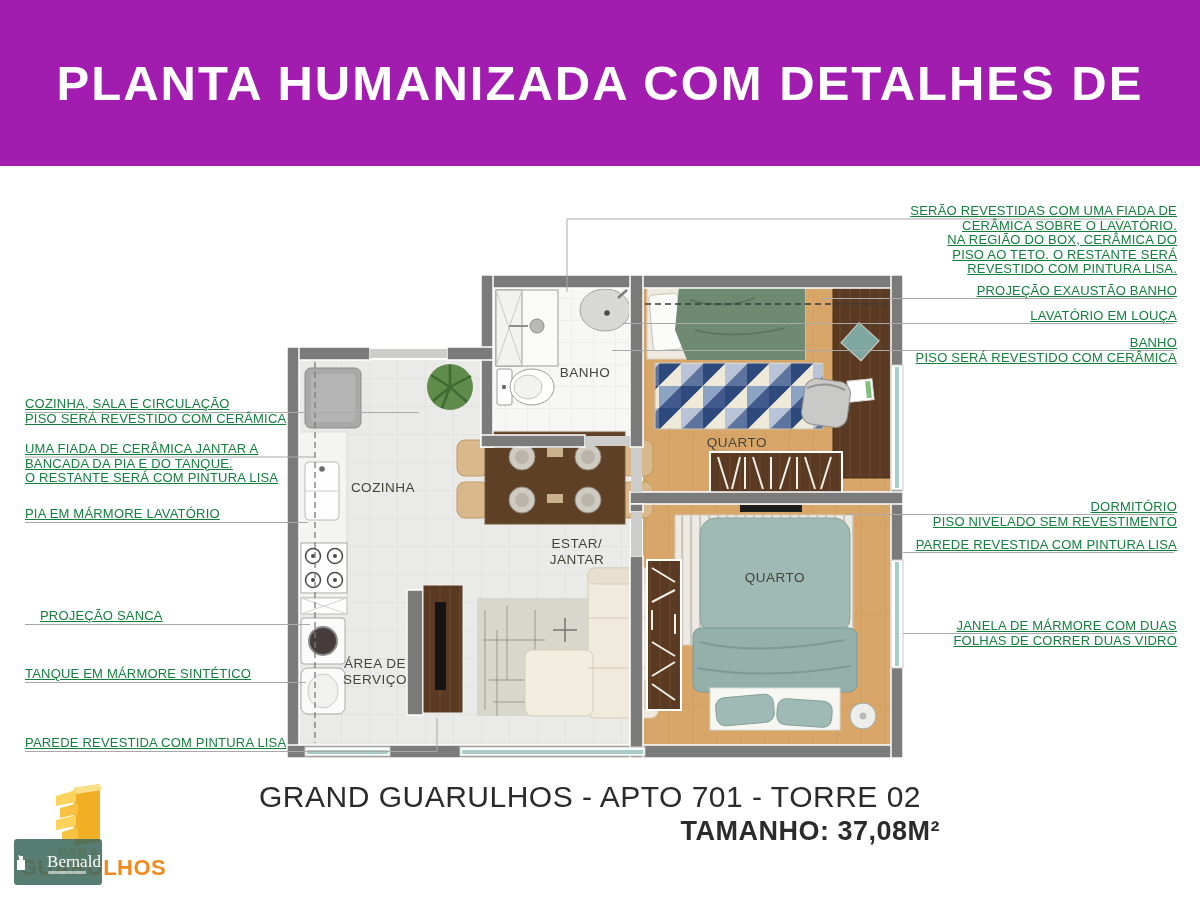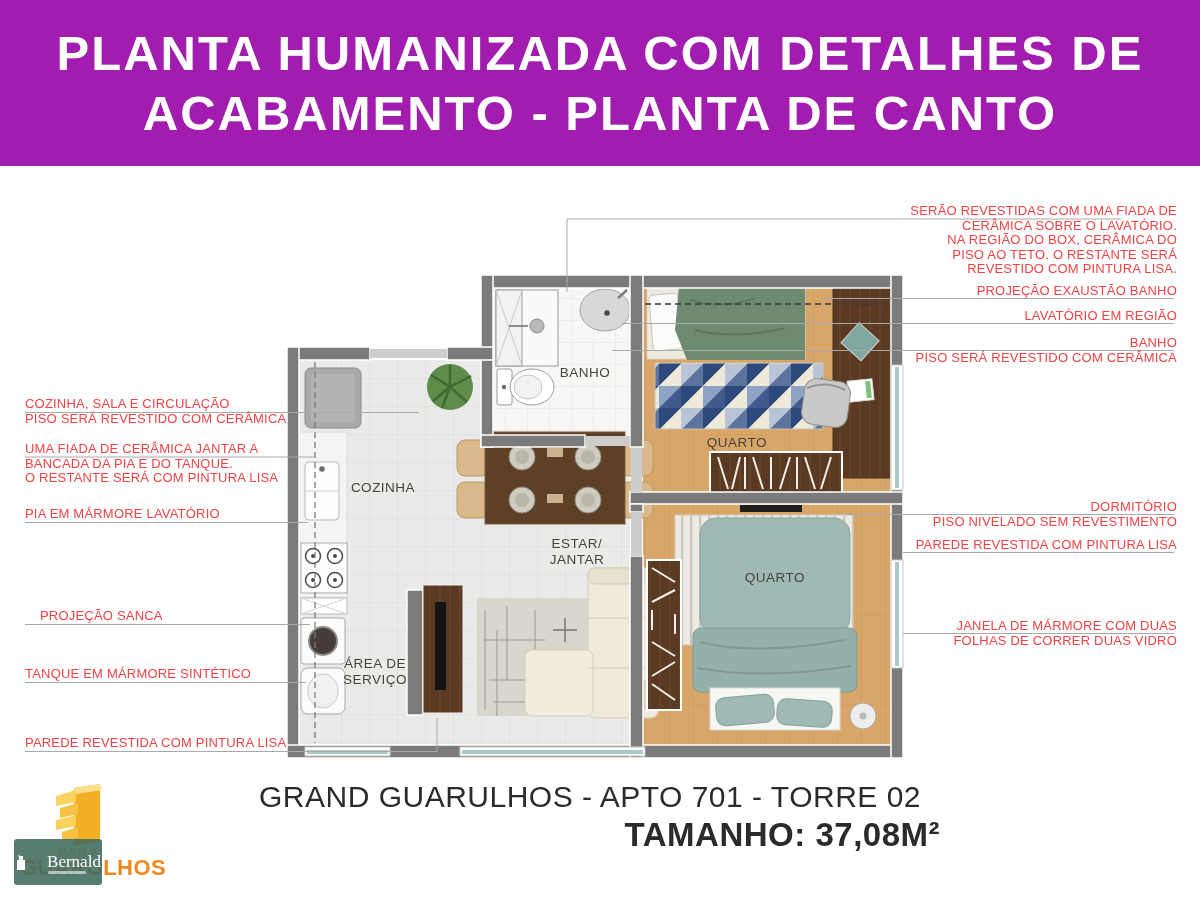--- a/index.html
+++ b/index.html
@@ -12,32 +12,32 @@
     position:absolute;left:0;top:0;width:1200px;height:166px;
     background:#a21caf;display:flex;flex-direction:column;
     align-items:center;justify-content:center;
   }
   .header .t{
     color:#FFFFFF;font-weight:bold;font-size:49px;line-height:60px;
     letter-spacing:2px;white-space:nowrap;
   }
   
   .ann{
-    position:absolute;font-size:13px;line-height:14.5px;color:#ef4444;
-    letter-spacing:0.2px;white-space:nowrap;
+    position:absolute;font-size:13px;line-height:14.5px;color:#15803d;
+    letter-spacing:0.2px;white-space:nowrap;text-decoration:underline;
   }
   .ann.right{text-align:right;}
   
   .footer-title{
     position:absolute;left:240px;top:780px;width:700px;text-align:center;
     font-size:30px;color:#2B2B2B;letter-spacing:0.5px;
   }
   .footer-size{
     position:absolute;left:240px;top:816px;width:700px;text-align:right;
-    font-size:33px;font-weight:bold;color:#2B2B2B;letter-spacing:0.5px;
+    font-size:27px;font-weight:bold;color:#2B2B2B;letter-spacing:0.5px;
   }
   
   .logo-grand{
     position:absolute;left:58px;top:845px;font-size:13px;font-weight:bold;
     color:#EFC93C;letter-spacing:1.5px;
   }
   .logo-guarulhos{
     position:absolute;left:20px;top:855px;font-size:22px;font-weight:bold;
     color:#F08A1F;letter-spacing:0.5px;
   }
@@ -54,21 +54,20 @@
     background:rgba(255,255,255,0.55);border-radius:1px;
   }
   .overlay{position:absolute;left:0;top:0;pointer-events:none;}
   .plan{position:absolute;left:285px;top:210px;}
 </style>
 </head>
 <body>
 
 <div class="header">
   <div class="t">PLANTA HUMANIZADA COM DETALHES DE</div>
-  <div class="t">ACABAMENTO - PLANTA DE CANTO</div>
 </div>
 
 <svg class="plan" width="620" height="550" viewBox="0 0 620 550" xmlns="http://www.w3.org/2000/svg">
   <defs>
     <pattern id="tileLiving" width="28" height="28" patternUnits="userSpaceOnUse">
       <rect width="28" height="28" fill="#EAEAE9"></rect>
       <path d="M0 0H28M0 0V28" stroke="#DBDBD9" stroke-width="1"></path>
     </pattern>
     <pattern id="tileBanho" width="22" height="22" patternUnits="userSpaceOnUse">
       <rect width="22" height="22" fill="#F7F7F5"></rect>
@@ -336,21 +335,21 @@
   <div>SERÃO REVESTIDAS COM UMA FIADA DE</div>
   <div>CERÂMICA SOBRE O LAVATÓRIO.</div>
   <div>NA REGIÃO DO BOX, CERÂMICA DO</div>
   <div>PISO AO TETO. O RESTANTE SERÁ</div>
   <div>REVESTIDO COM PINTURA LISA.</div>
 </div>
 <div class="ann right" style="right:23px;top:284px">
   <div>PROJEÇÃO EXAUSTÃO BANHO</div>
 </div>
 <div class="ann right" style="right:23px;top:309px">
-  <div>LAVATÓRIO EM REGIÃO</div>
+  <div>LAVATÓRIO EM LOUÇA</div>
 </div>
 <div class="ann right" style="right:23px;top:336px">
   <div>BANHO</div>
   <div>PISO SERÁ REVESTIDO COM CERÂMICA</div>
 </div>
 <div class="ann right" style="right:23px;top:500px">
   <div>DORMITÓRIO</div>
   <div>PISO NIVELADO SEM REVESTIMENTO</div>
 </div>
 <div class="ann right" style="right:23px;top:538px">

